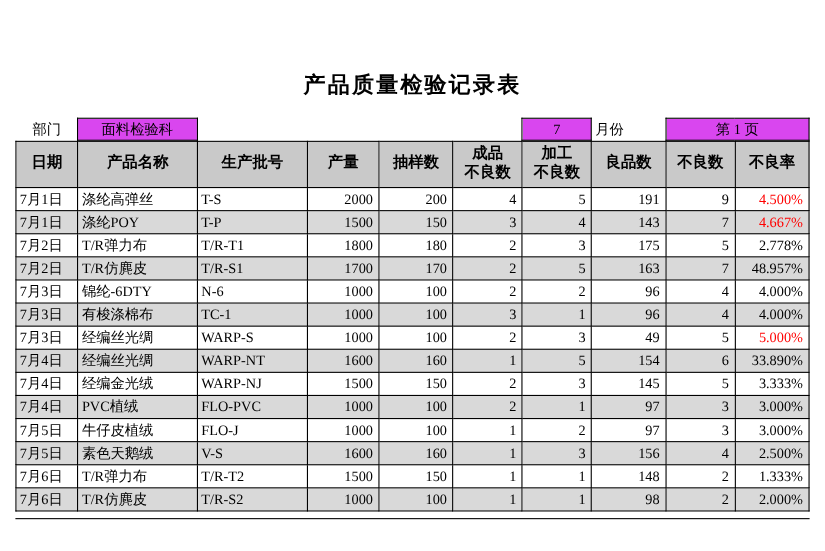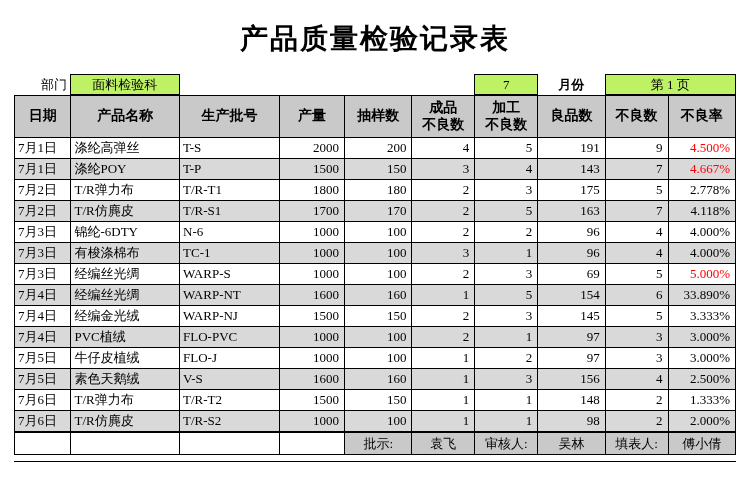--- a/index.html
+++ b/index.html
@@ -10,47 +10,48 @@
     color:#000;
     overflow:hidden;
   }
   .sheet{
     position:relative;
     width:750px;height:501px;
     box-sizing:border-box;
   }
   .title{
     text-align:center;
-    font-size:28px;
+    font-size:20px;
     font-weight:bold;
     letter-spacing:2px;
     padding-top:20px;
     padding-bottom:16px;
     font-family:"Liberation Sans","DejaVu Sans",sans-serif;
+    margin-top:44px;
   }
   table{
     border-collapse:collapse;
     width:722px;
     margin:0 auto;
     table-layout:fixed;
   }
   td,th{
     border:1px solid #000;
     font-size:13px;
     height:21px;
     padding:0 3px;
     box-sizing:border-box;
     white-space:nowrap;
     overflow:hidden;
   }
   
   .meta td{border:none;height:20px;font-size:13px;}
-  .meta .boxed{border:1px solid #000;background:#bef264;text-align:center;}
-  .meta .lbl{text-align:right;padding-left:4px;margin-top:16px;}
-  .meta .lbl-c{text-align:center;font-weight:bold;}
+  .meta .boxed{border:1px solid #000;background:#d946ef;text-align:center;}
+  .meta .lbl{text-align:center;padding-left:4px;margin-top:16px;}
+  .meta .lbl-c{text-align:left;}
 
   thead td{
     background:#c9c9c9;
     text-align:center;
     font-weight:bold;
     font-size:14px;
     height:42px;
     line-height:1.15;
   }
   tbody td{background:#ffffff;}
@@ -180,21 +181,21 @@
         <tr class="alt">
           <td class="c">7月2日</td>
           <td class="l">T/R仿麂皮</td>
           <td class="l">T/R-S1</td>
           <td class="r">1700</td>
           <td class="r">170</td>
           <td class="r">2</td>
           <td class="r">5</td>
           <td class="r">163</td>
           <td class="r">7</td>
-          <td class="r">4.118%</td>
+          <td class="r">48.957%</td>
         </tr>
         <tr>
           <td class="c">7月3日</td>
           <td class="l">锦纶-6DTY</td>
           <td class="l">N-6</td>
           <td class="r">1000</td>
           <td class="r">100</td>
           <td class="r">2</td>
           <td class="r">2</td>
           <td class="r">96</td>
@@ -214,21 +215,21 @@
           <td class="r">4.000%</td>
         </tr>
         <tr>
           <td class="c">7月3日</td>
           <td class="l">经编丝光绸</td>
           <td class="l">WARP-S</td>
           <td class="r">1000</td>
           <td class="r">100</td>
           <td class="r">2</td>
           <td class="r">3</td>
-          <td class="r">69</td>
+          <td class="r">49</td>
           <td class="r">5</td>
           <td class="r red">5.000%</td>
         </tr>
         <tr class="alt">
           <td class="c">7月4日</td>
           <td class="l">经编丝光绸</td>
           <td class="l">WARP-NT</td>
           <td class="r">1600</td>
           <td class="r">160</td>
           <td class="r">1</td>
@@ -305,43 +306,15 @@
           <td class="r">100</td>
           <td class="r">1</td>
           <td class="r">1</td>
           <td class="r">98</td>
           <td class="r">2</td>
           <td class="r">2.000%</td>
         </tr>
       </tbody>
   </table>
 
-  <table>
-    <colgroup>
-      <col style="width:52px">
-        <col style="width:100px">
-        <col style="width:92px">
-      <col style="width:60px">
-        <col style="width:62px">
-        <col style="width:58px">
-      <col style="width:58px">
-        <col style="width:62px">
-        <col style="width:58px">
-        <col style="width:62px">
-    </colgroup>
-    <tbody>
-        <tr class="footer">
-      <td class="empty"></td>
-      <td class="empty"></td>
-      <td class="empty"></td>
-      <td class="empty"></td>
-      <td>批示:</td>
-      <td>袁飞</td>
-      <td>审核人:</td>
-      <td>吴林</td>
-      <td>填表人:</td>
-      <td>傅小倩</td>
-    </tr>
-  </tbody>
-    </table>
 
   <div class="hr-bottom"></div>
 </div>
 
 </body></html>

